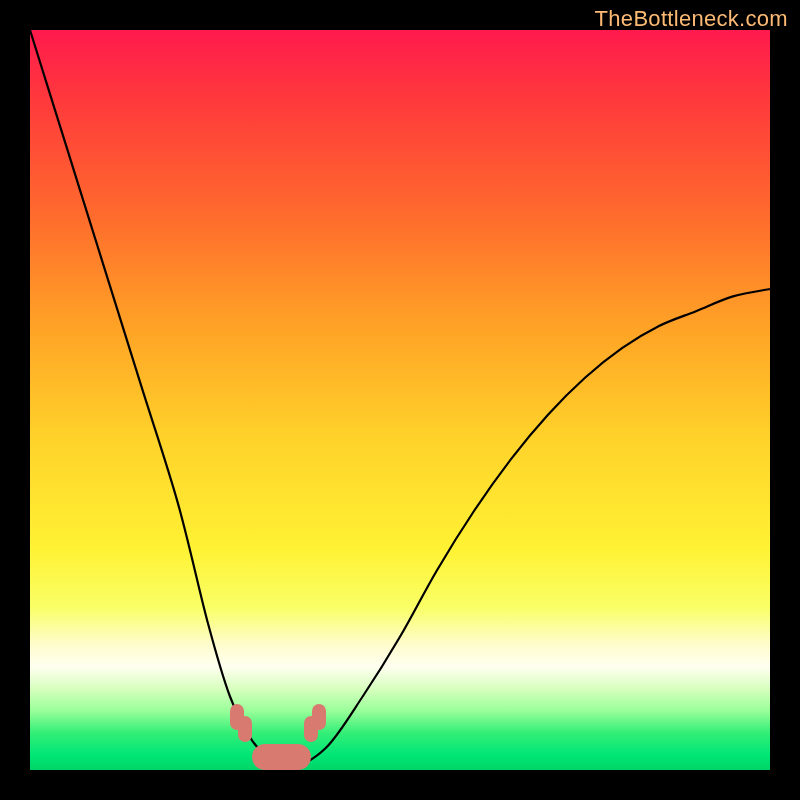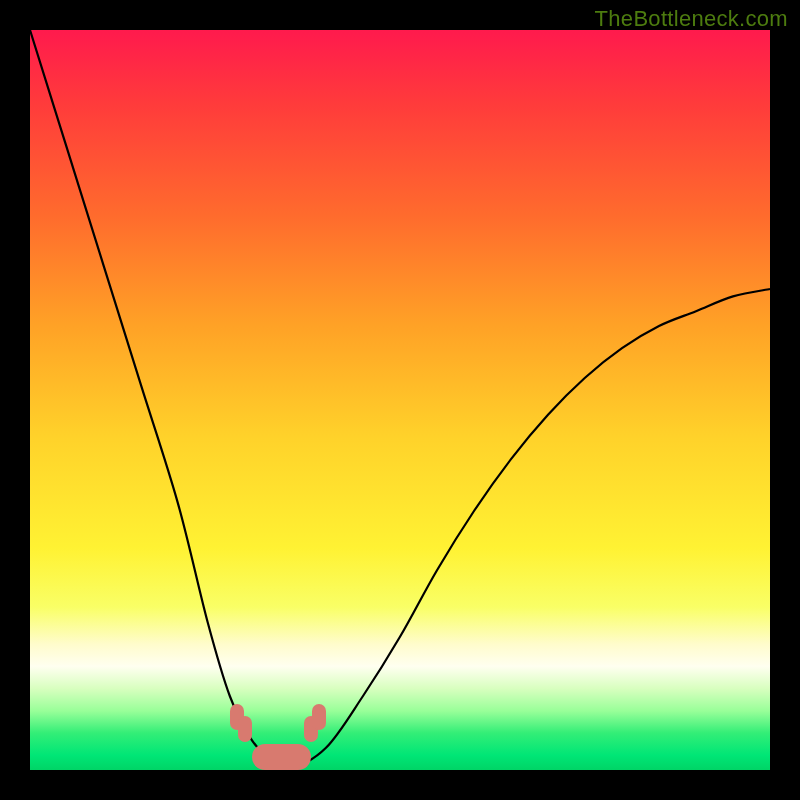--- a/index.html
+++ b/index.html
@@ -36,21 +36,21 @@
       #99ff99 92%,
       #33ee77 95%,
       #00e676 98%,
       #00d466 100%
     );
   }
   .watermark {
     position: absolute;
     top: 6px;
     right: 12px;
-    color: #4d7c0f;
+    color: #fdba74;
     font-size: 22px;
     letter-spacing: 0.3px;
     font-weight: 500;
   }
   svg.curve {
     position: absolute;
     left: 0;
     top: 0;
     width: 740px;
     height: 740px;

